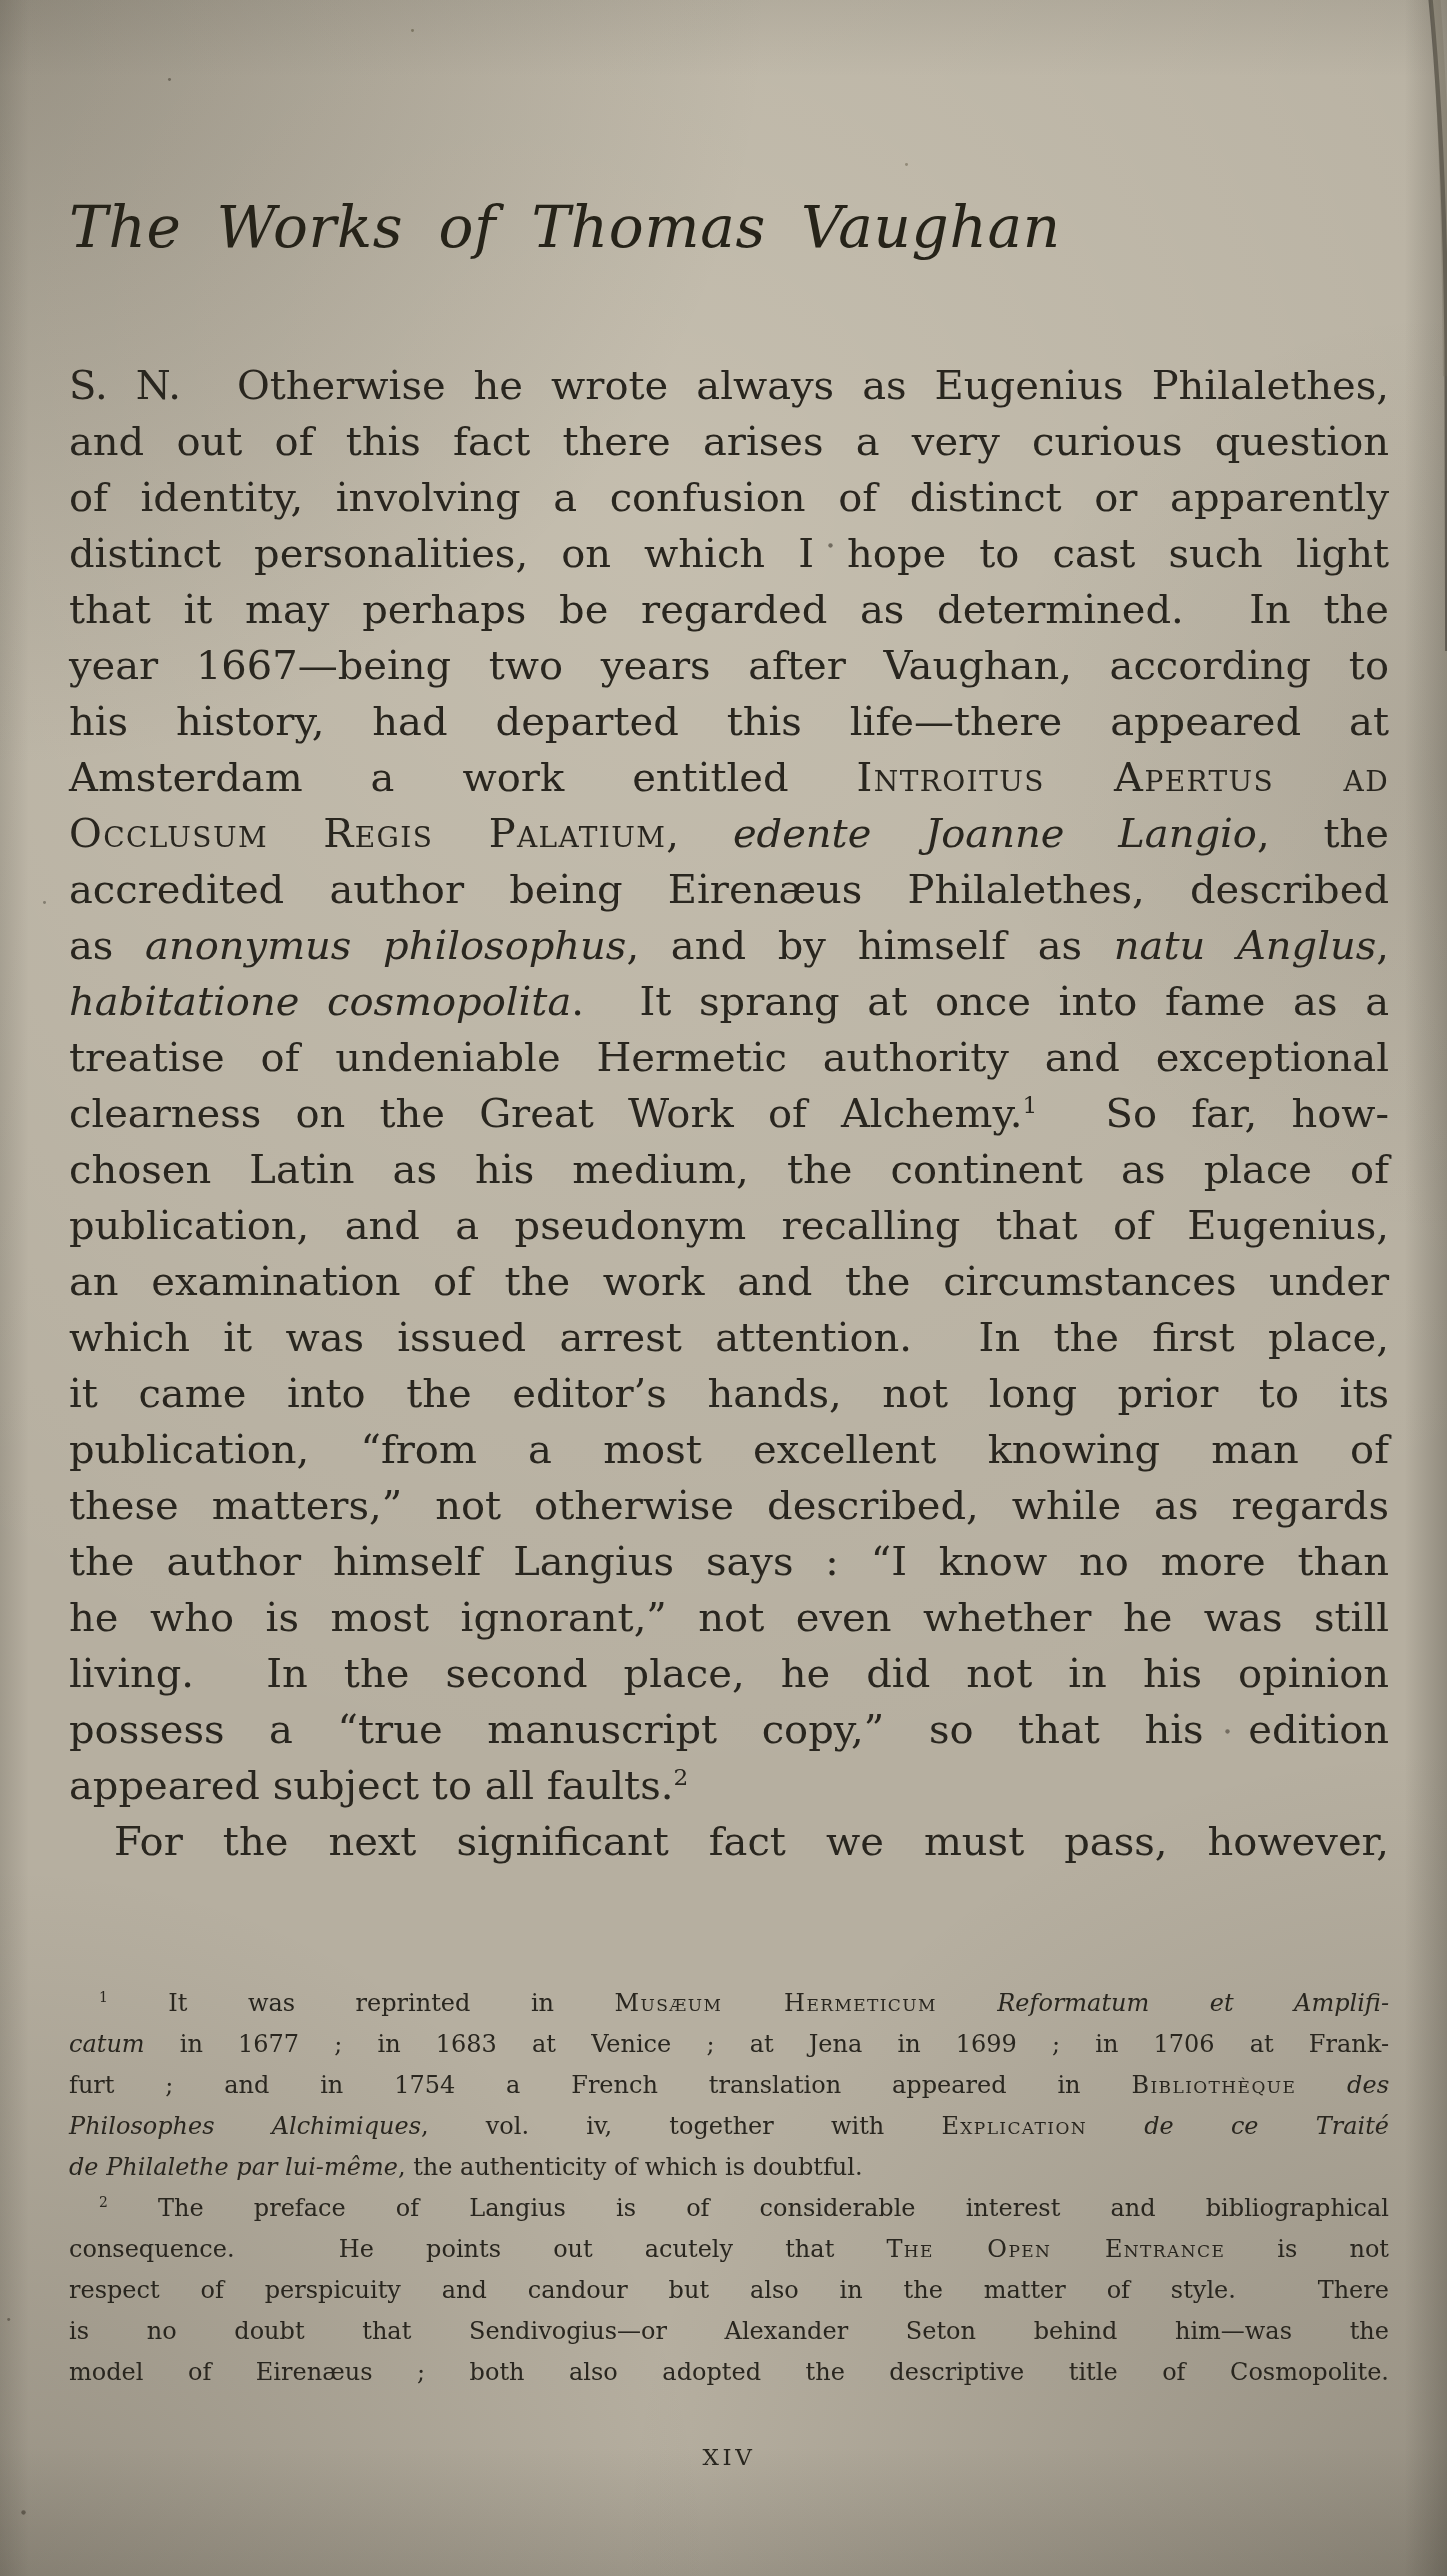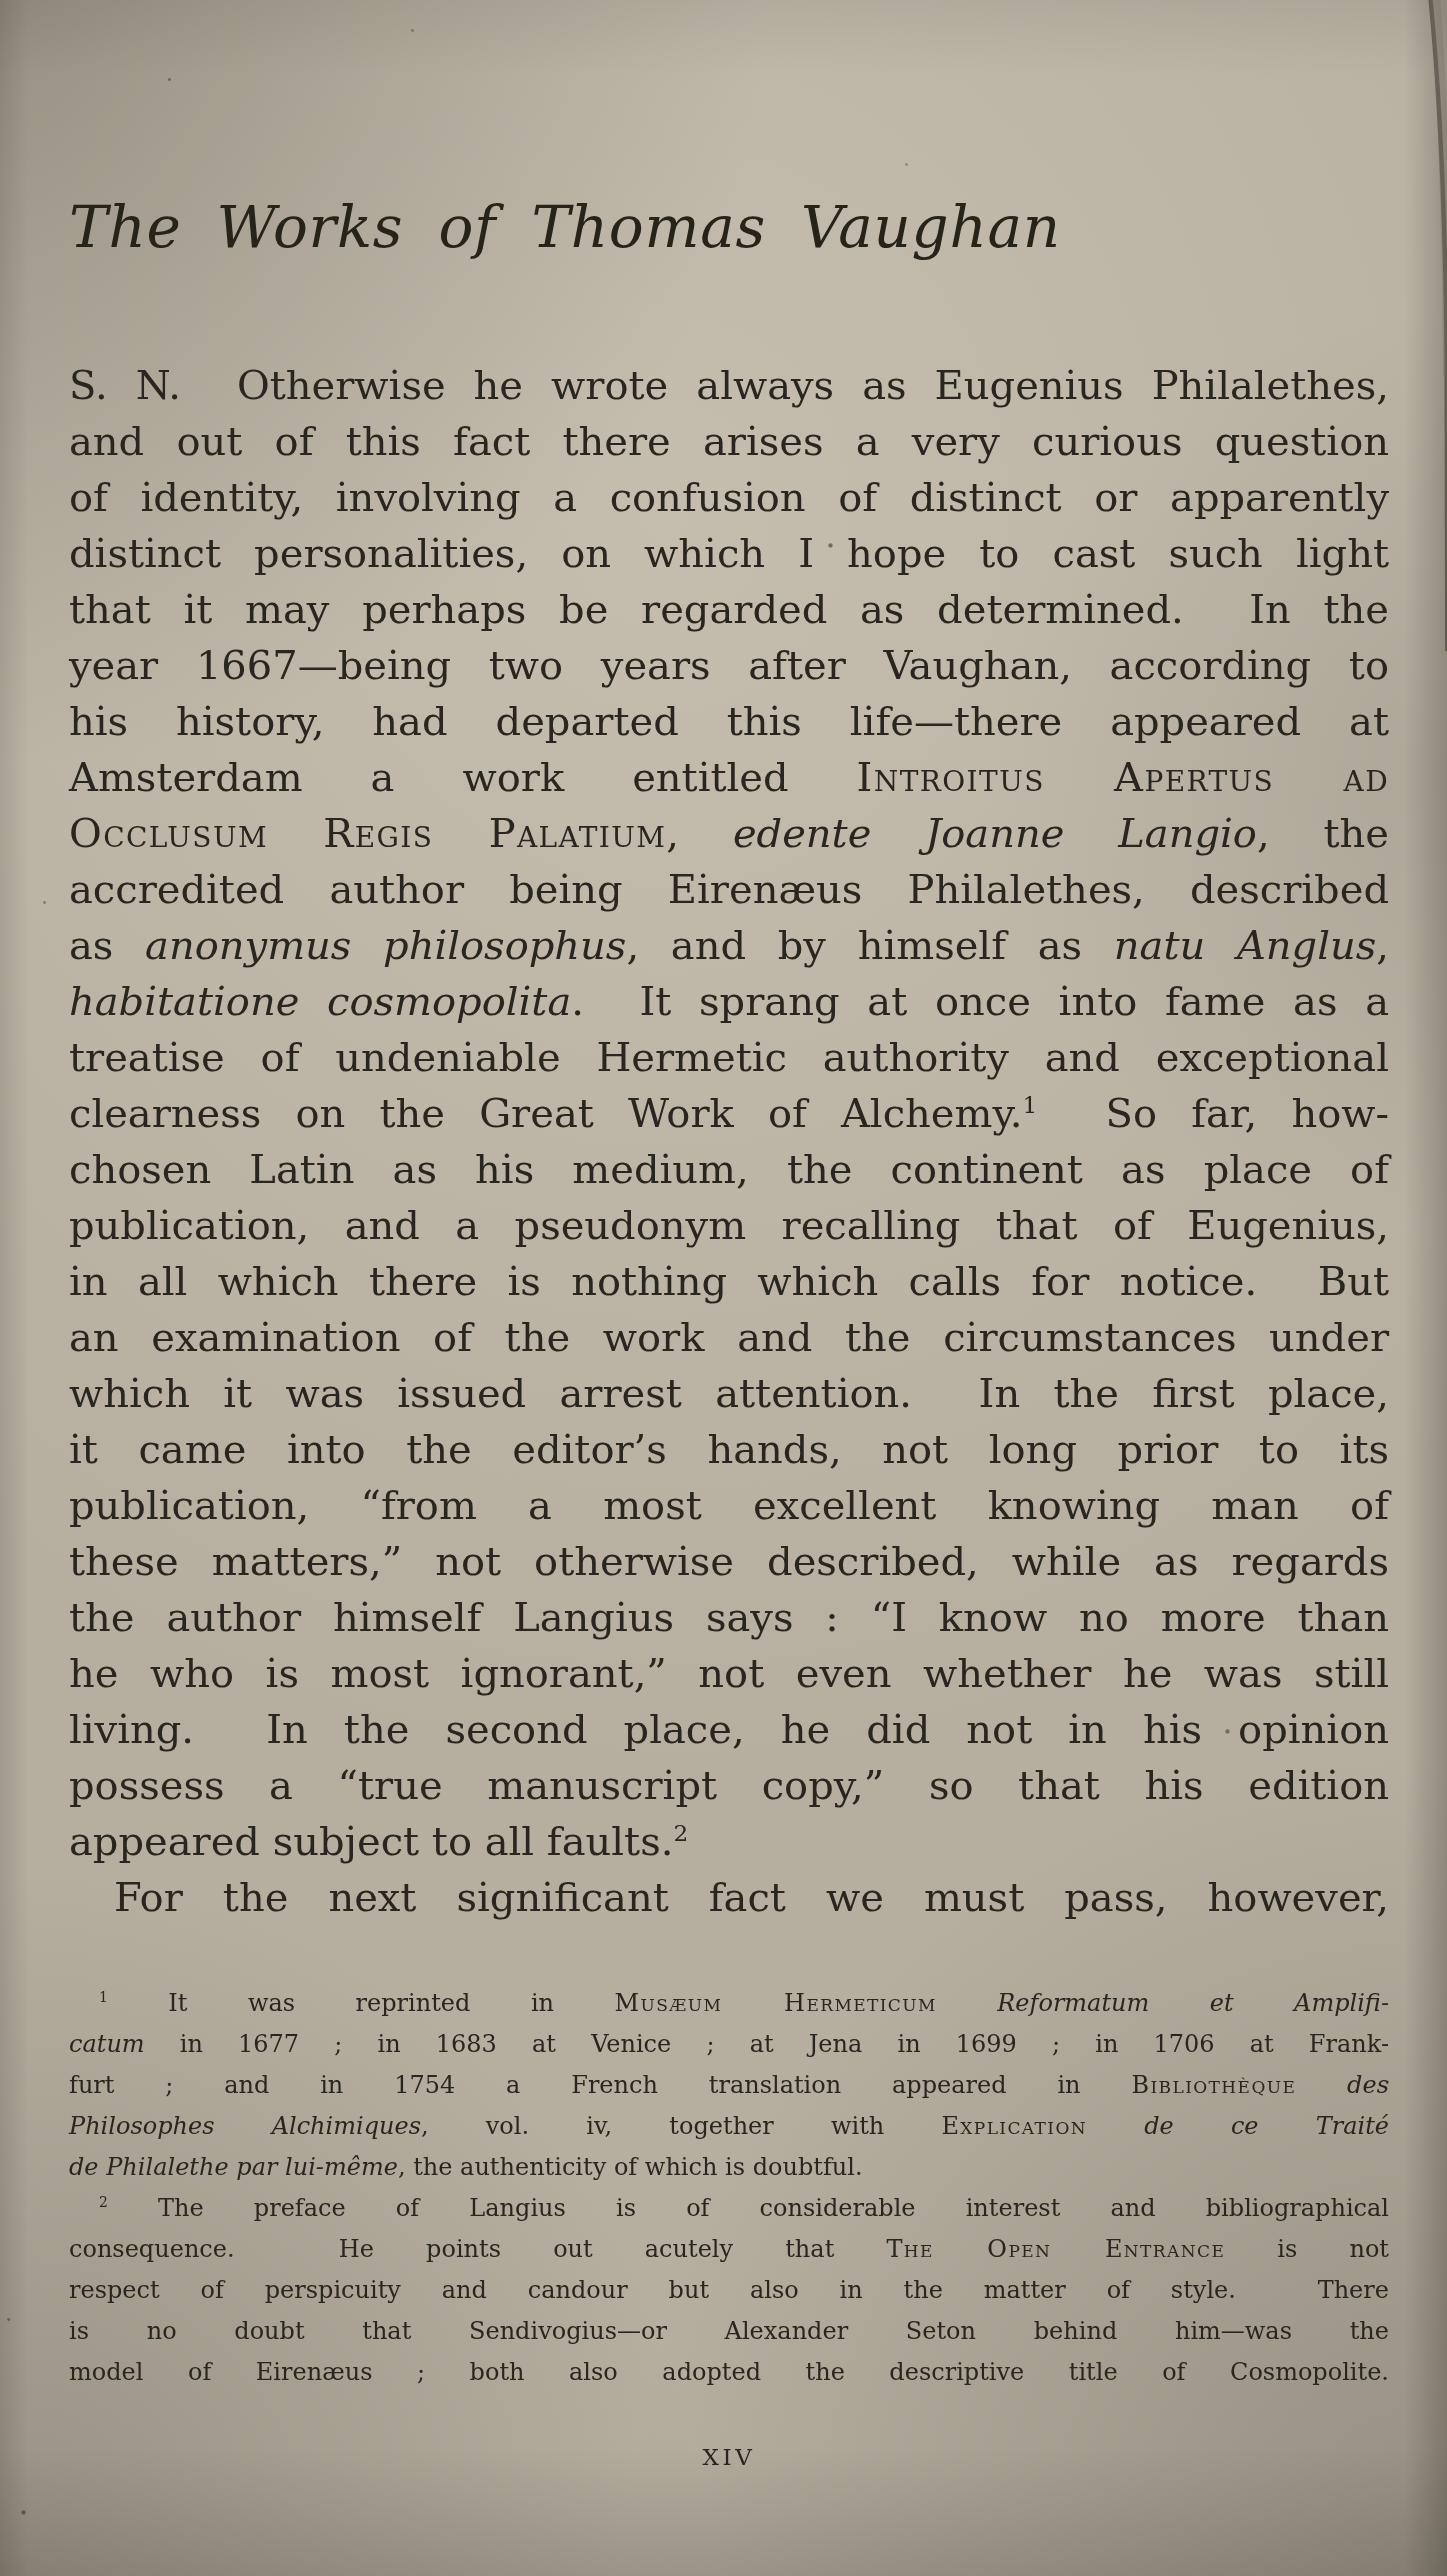--- a/index.html
+++ b/index.html
@@ -91,21 +91,20 @@
         <div class="line">his history, had departed this life—there appeared at</div>
         <div class="line">Amsterdam a work entitled <span class="sc">Introitus Apertus ad</span></div>
         <div class="line"><span class="sc">Occlusum Regis Palatium</span>, <span class="i">edente Joanne Langio</span>, the</div>
         <div class="line">accredited author being Eirenæus Philalethes, described</div>
         <div class="line">as <span class="i">anonymus philosophus</span>, and by himself as <span class="i">natu Anglus</span>,</div>
         <div class="line"><span class="i">habitatione cosmopolita</span>.&nbsp; It sprang at once into fame as a</div>
         <div class="line">treatise of undeniable Hermetic authority and exceptional</div>
         <div class="line">clearness on the Great Work of Alchemy.<span class="sup">1</span>&nbsp; So far, how-</div>
         <div class="line">chosen Latin as his medium, the continent as place of</div>
         <div class="line">publication, and a pseudonym recalling that of Eugenius,</div>
-        <div class="line">in all which there is nothing which calls for notice.&nbsp; But</div>
         <div class="line">an examination of the work and the circumstances under</div>
         <div class="line">which it was issued arrest attention.&nbsp; In the first place,</div>
         <div class="line">it came into the editor’s hands, not long prior to its</div>
         <div class="line">publication, “from a most excellent knowing man of</div>
         <div class="line">these matters,” not otherwise described, while as regards</div>
         <div class="line">the author himself Langius says : “I know no more than</div>
         <div class="line">he who is most ignorant,” not even whether he was still</div>
         <div class="line">living.&nbsp; In the second place, he did not in his opinion</div>
         <div class="line">possess a “true manuscript copy,” so that his edition</div>
         <div class="line lastleft">appeared subject to all faults.<span class="sup">2</span></div>

